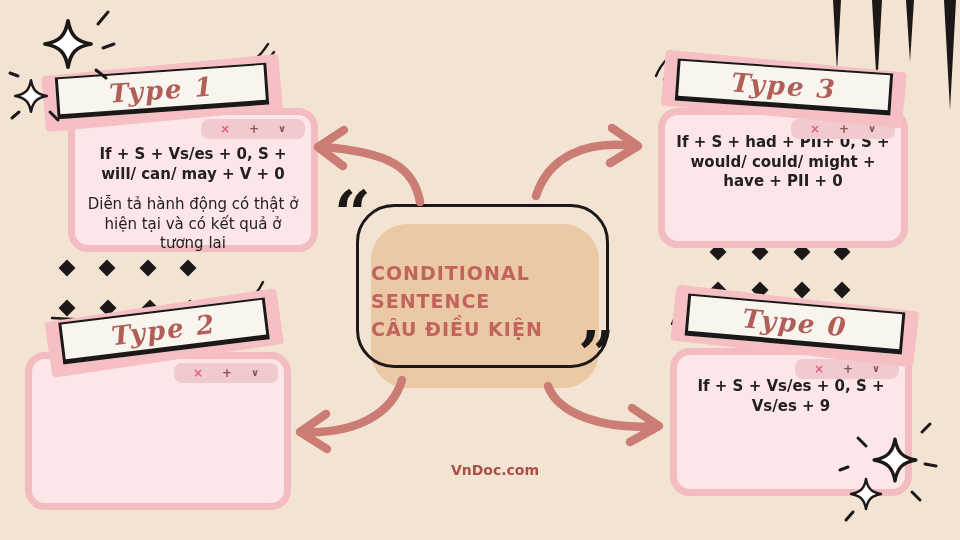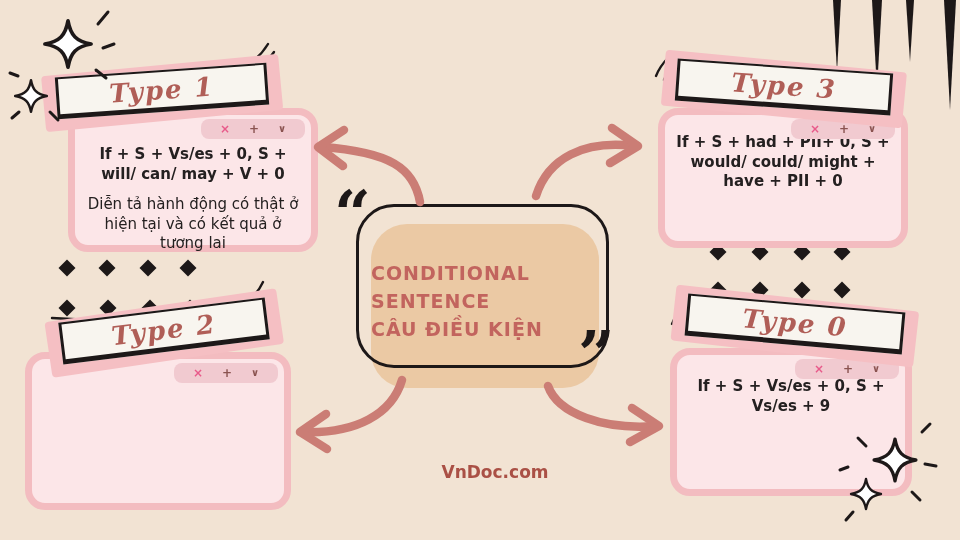--- a/index.html
+++ b/index.html
@@ -80,21 +80,21 @@
     display:flex;align-items:center;justify-content:center;
   }
   .blabel{
     font-family:"DejaVu Serif",serif;font-style:italic;font-weight:bold;
     font-size:26px;color:var(--script);letter-spacing:2px;
   }
 
   
   .watermark{
     position:absolute;left:420px;top:462px;width:150px;z-index:2;
-    text-align:center;font-weight:bold;font-size:17px;color:var(--watermark);
+    text-align:center;font-weight:bold;font-size:14px;color:var(--watermark);
   }
 
   
   .arrow-path{stroke:var(--arrow);stroke-width:8.5;fill:none;stroke-linecap:round;stroke-linejoin:round;}
   .blade{fill:var(--ink);}
   .dia{fill:var(--ink);}
   .swish{stroke:var(--ink);stroke-width:2.4;fill:none;stroke-linecap:round;}
   .spark{fill:#ffffff;stroke:var(--ink);stroke-width:3.5;stroke-linejoin:round;}
   .spark-dash{stroke:var(--ink);stroke-width:3;stroke-linecap:round;}
 </style>

